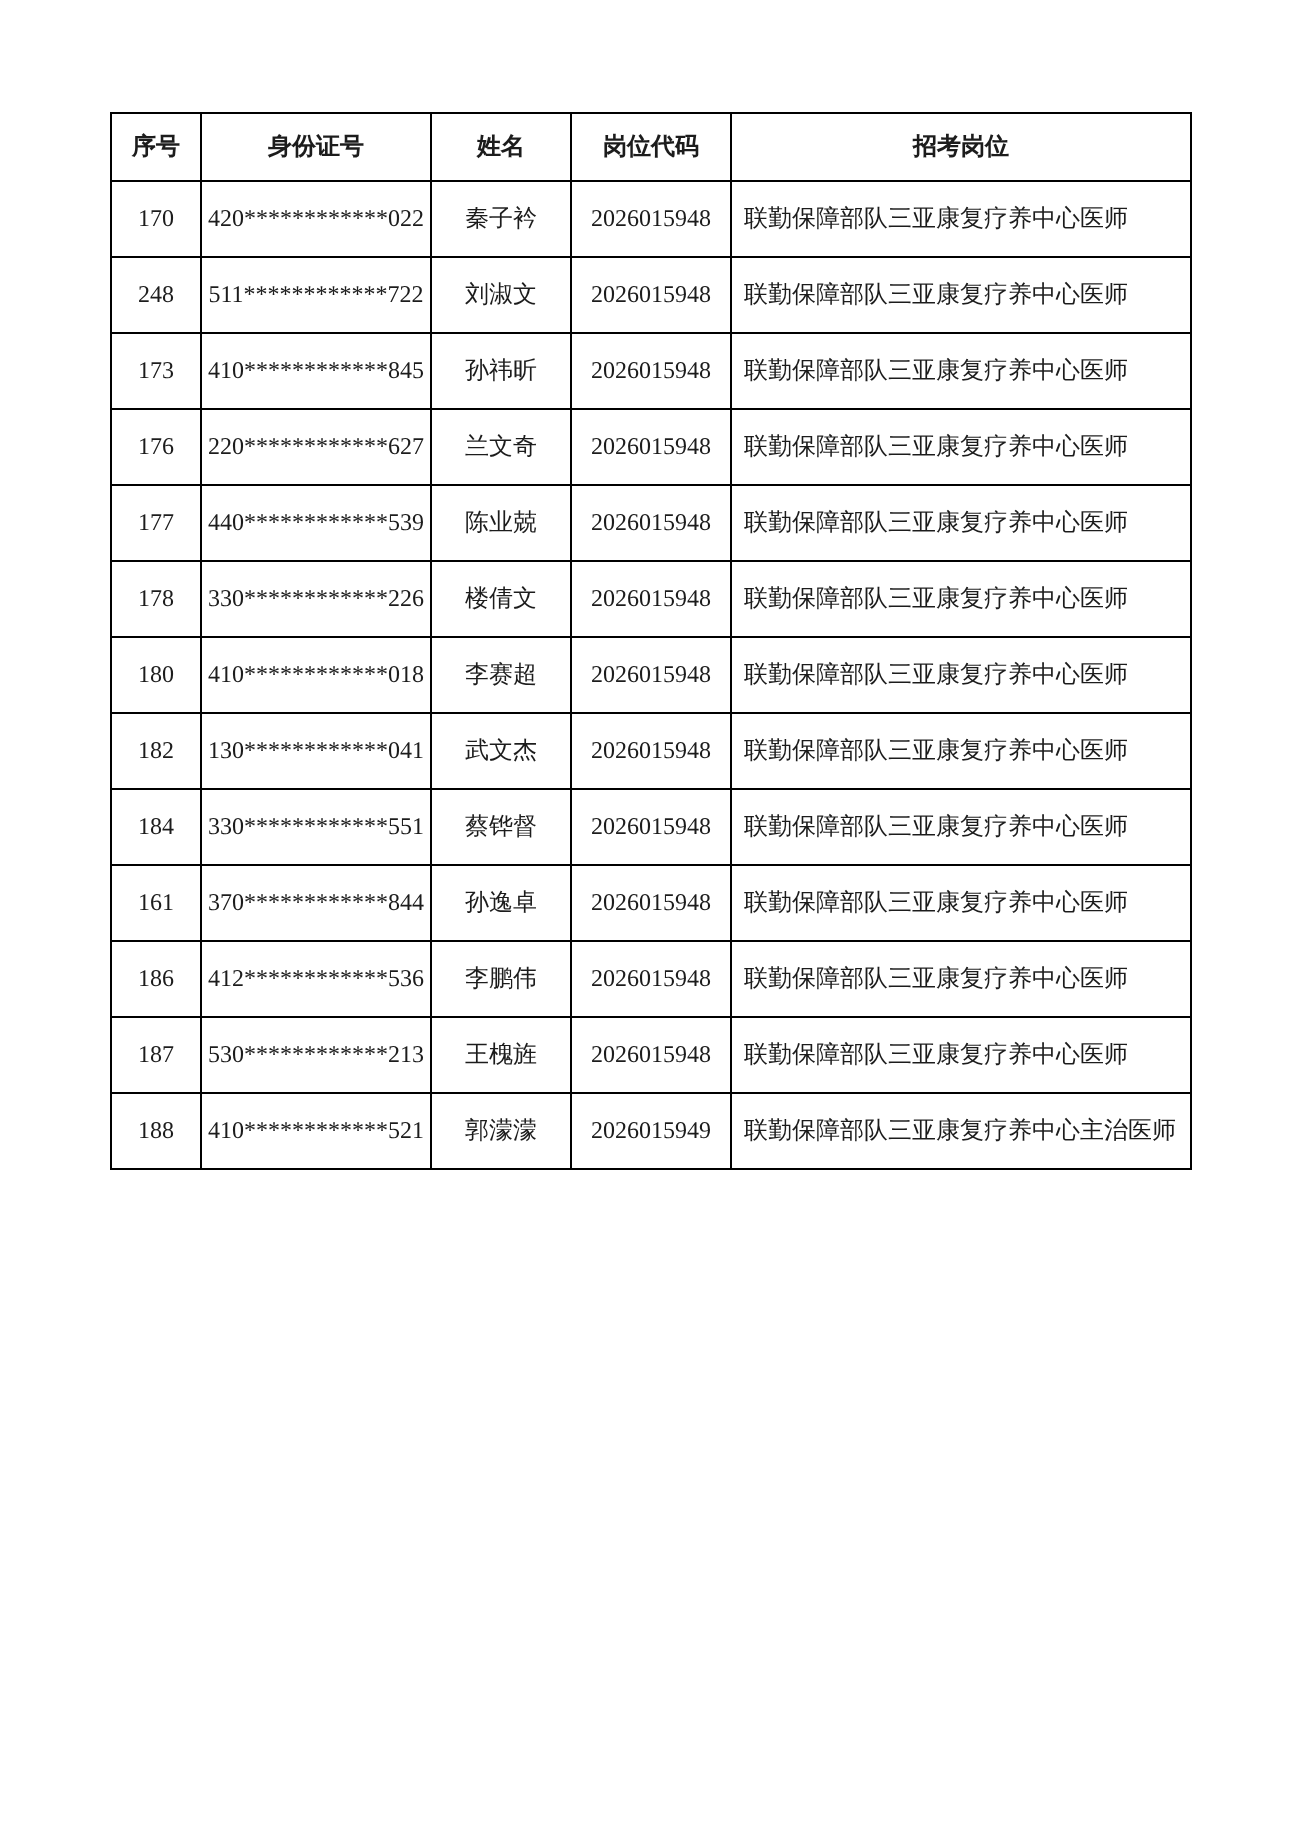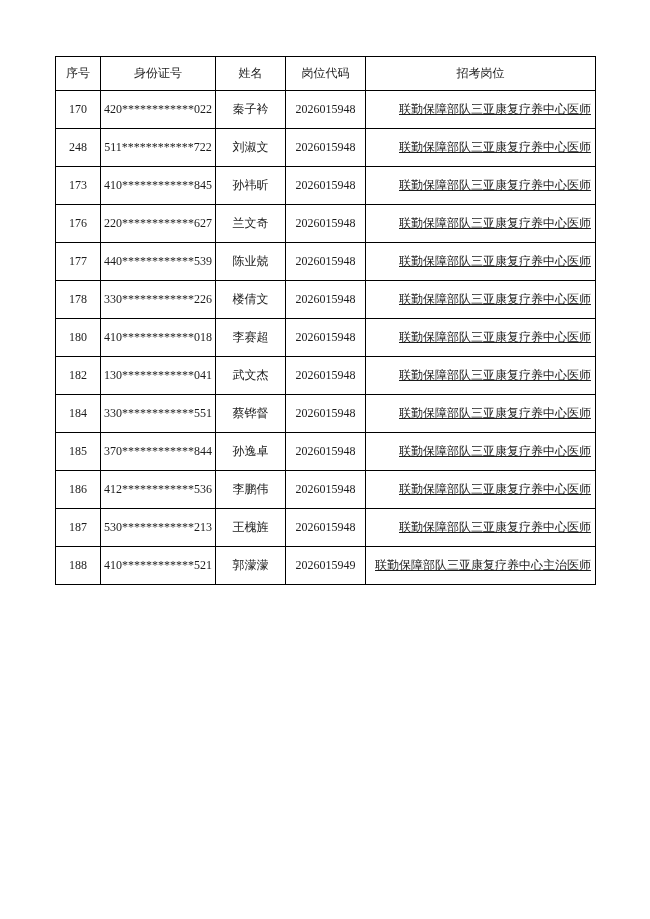--- a/index.html
+++ b/index.html
@@ -28,34 +28,33 @@
     border: 1px solid #000000;
     color: #1c1c1c;
     font-family: "Liberation Serif", "DejaVu Serif", serif;
     font-size: 12px;
     line-height: 1.2;
     overflow: hidden;
     white-space: nowrap;
   }
   table.roster th {
     height: 33px;
-    font-weight: normal;
+    font-weight: bold;
     text-align: center;
     padding: 0 2px;
   }
   table.roster td {
     height: 37px;
     text-align: center;
     padding: 0 2px;
   }
   table.roster td.col-job-title {
-    text-align: right;
+    text-align: left;
     padding-left: 6px;
-    padding-right: 4px;
-    text-decoration: underline;
+    padding-right: 16px;
   }
   col.c-serial   { width: 45px; }
   col.c-id       { width: 115px; }
   col.c-name     { width: 70px; }
   col.c-code     { width: 80px; }
   col.c-title    { width: 230px; }
 </style>
 </head>
 <body>
 
@@ -135,21 +134,21 @@
           <td class="col-job-title">联勤保障部队三亚康复疗养中心医师</td>
         </tr>
         <tr>
           <td class="col-serial">184</td>
           <td class="col-id">330************551</td>
           <td class="col-name">蔡铧督</td>
           <td class="col-code">2026015948</td>
           <td class="col-job-title">联勤保障部队三亚康复疗养中心医师</td>
         </tr>
         <tr>
-          <td class="col-serial">185</td>
+          <td class="col-serial">161</td>
           <td class="col-id">370************844</td>
           <td class="col-name">孙逸卓</td>
           <td class="col-code">2026015948</td>
           <td class="col-job-title">联勤保障部队三亚康复疗养中心医师</td>
         </tr>
         <tr>
           <td class="col-serial">186</td>
           <td class="col-id">412************536</td>
           <td class="col-name">李鹏伟</td>
           <td class="col-code">2026015948</td>

